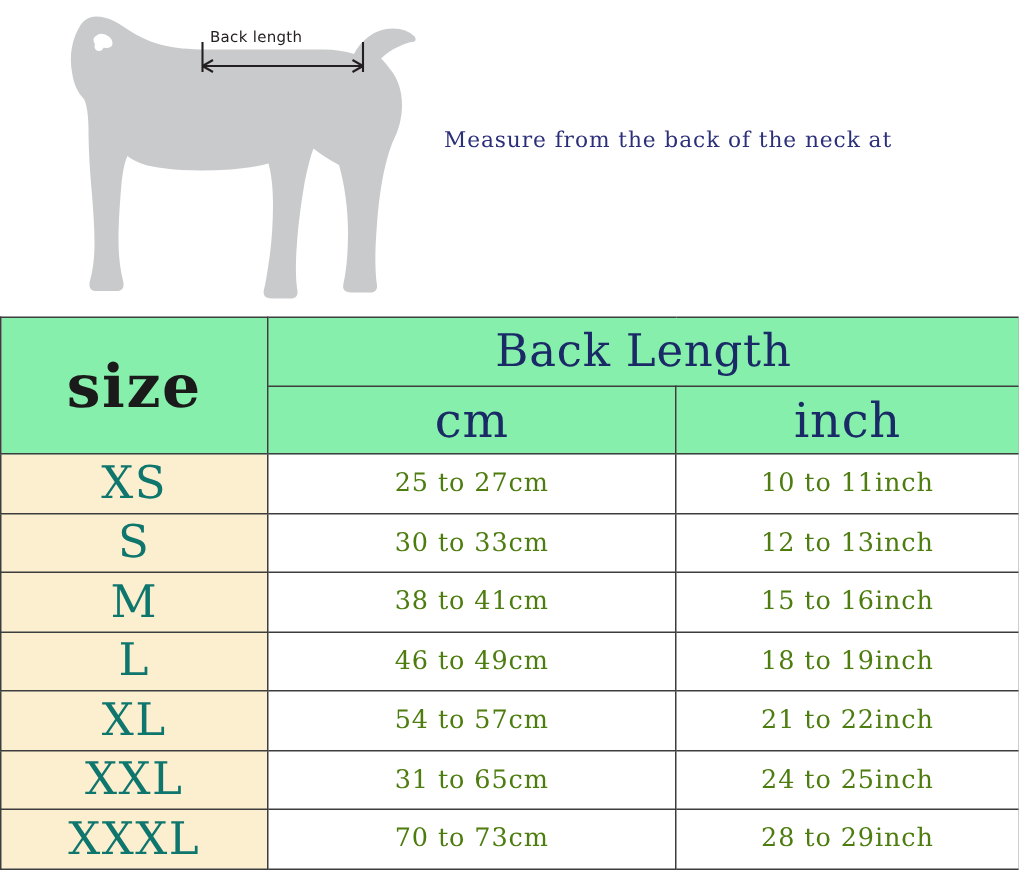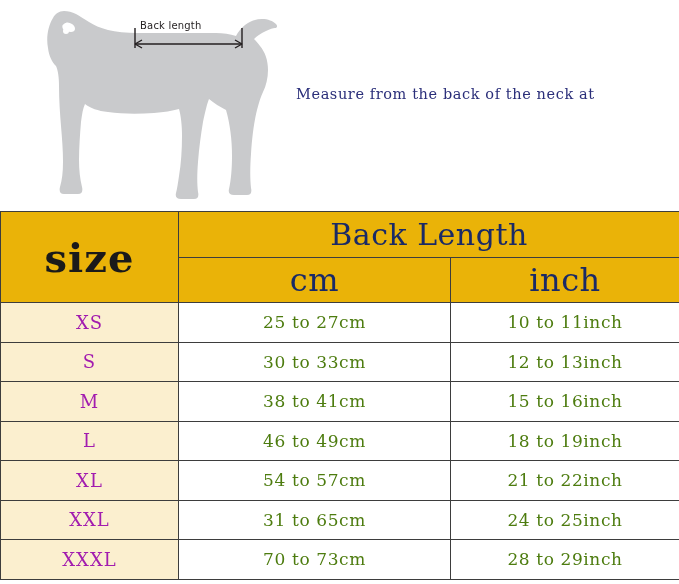--- a/index.html
+++ b/index.html
@@ -75,21 +75,21 @@
     border: 1px solid #3d3d3d;
     text-align: center;
     vertical-align: middle;
     padding: 0;
   }
   .col-size  { width: 178px; }
   .col-cm    { width: 272px; }
   .col-inch  { width: 229px; }
 
   .hdr-blue {
-    background: #eab308;
+    background: #86efac;
   }
   .cell-size-hdr {
     font-family: "DejaVu Serif", serif;
     font-size: 40px;
     font-weight: bold;
     color: #1a1a1a;
     letter-spacing: 1px;
     height: 89px;
   }
   .cell-backlen {
@@ -106,22 +106,22 @@
     height: 44px;
     letter-spacing: 0.5px;
   }
 
   .row-body td {
     height: 38.5px;
   }
   .cell-size-val {
     background: #fbefcf;
     font-family: "DejaVu Serif", serif;
-    font-size: 18px;
-    color: #a21caf;
+    font-size: 30px;
+    color: #0f766e;
     letter-spacing: 1px;
   }
   .cell-val {
     background: #ffffff;
     font-family: "DejaVu Serif", serif;
     font-size: 17px;
     color: #4d7c0f;
     letter-spacing: 0.6px;
   }
 </style>

